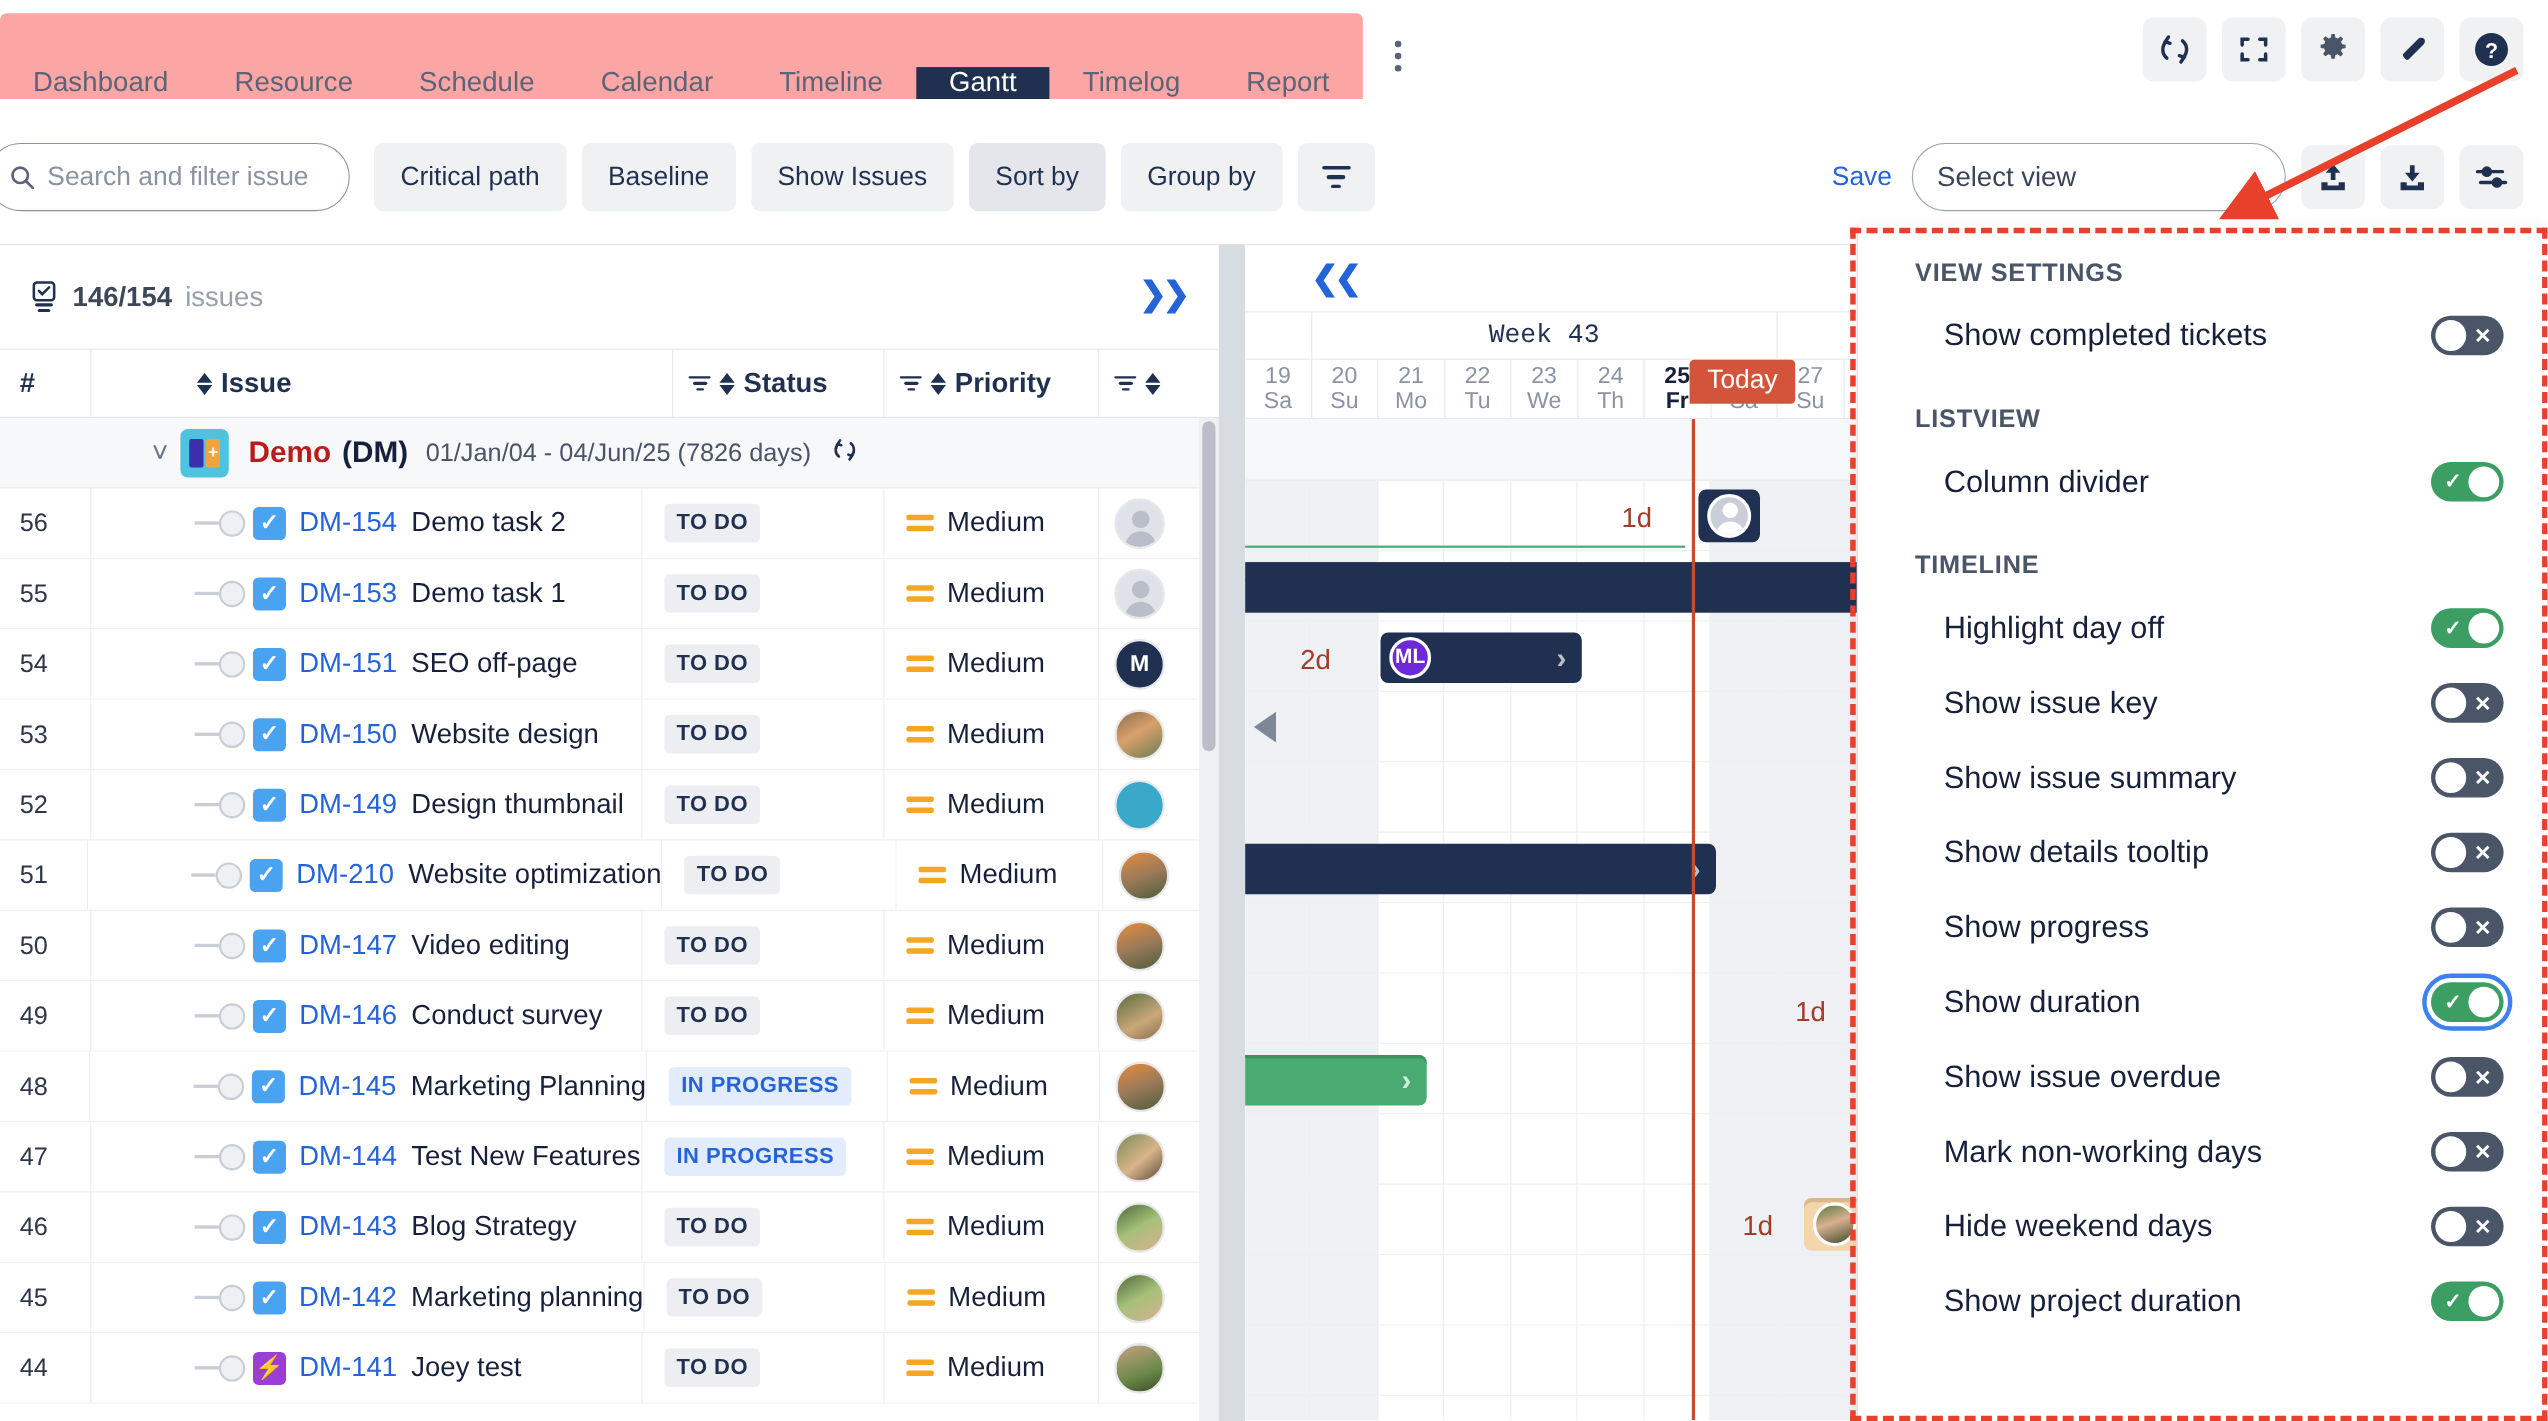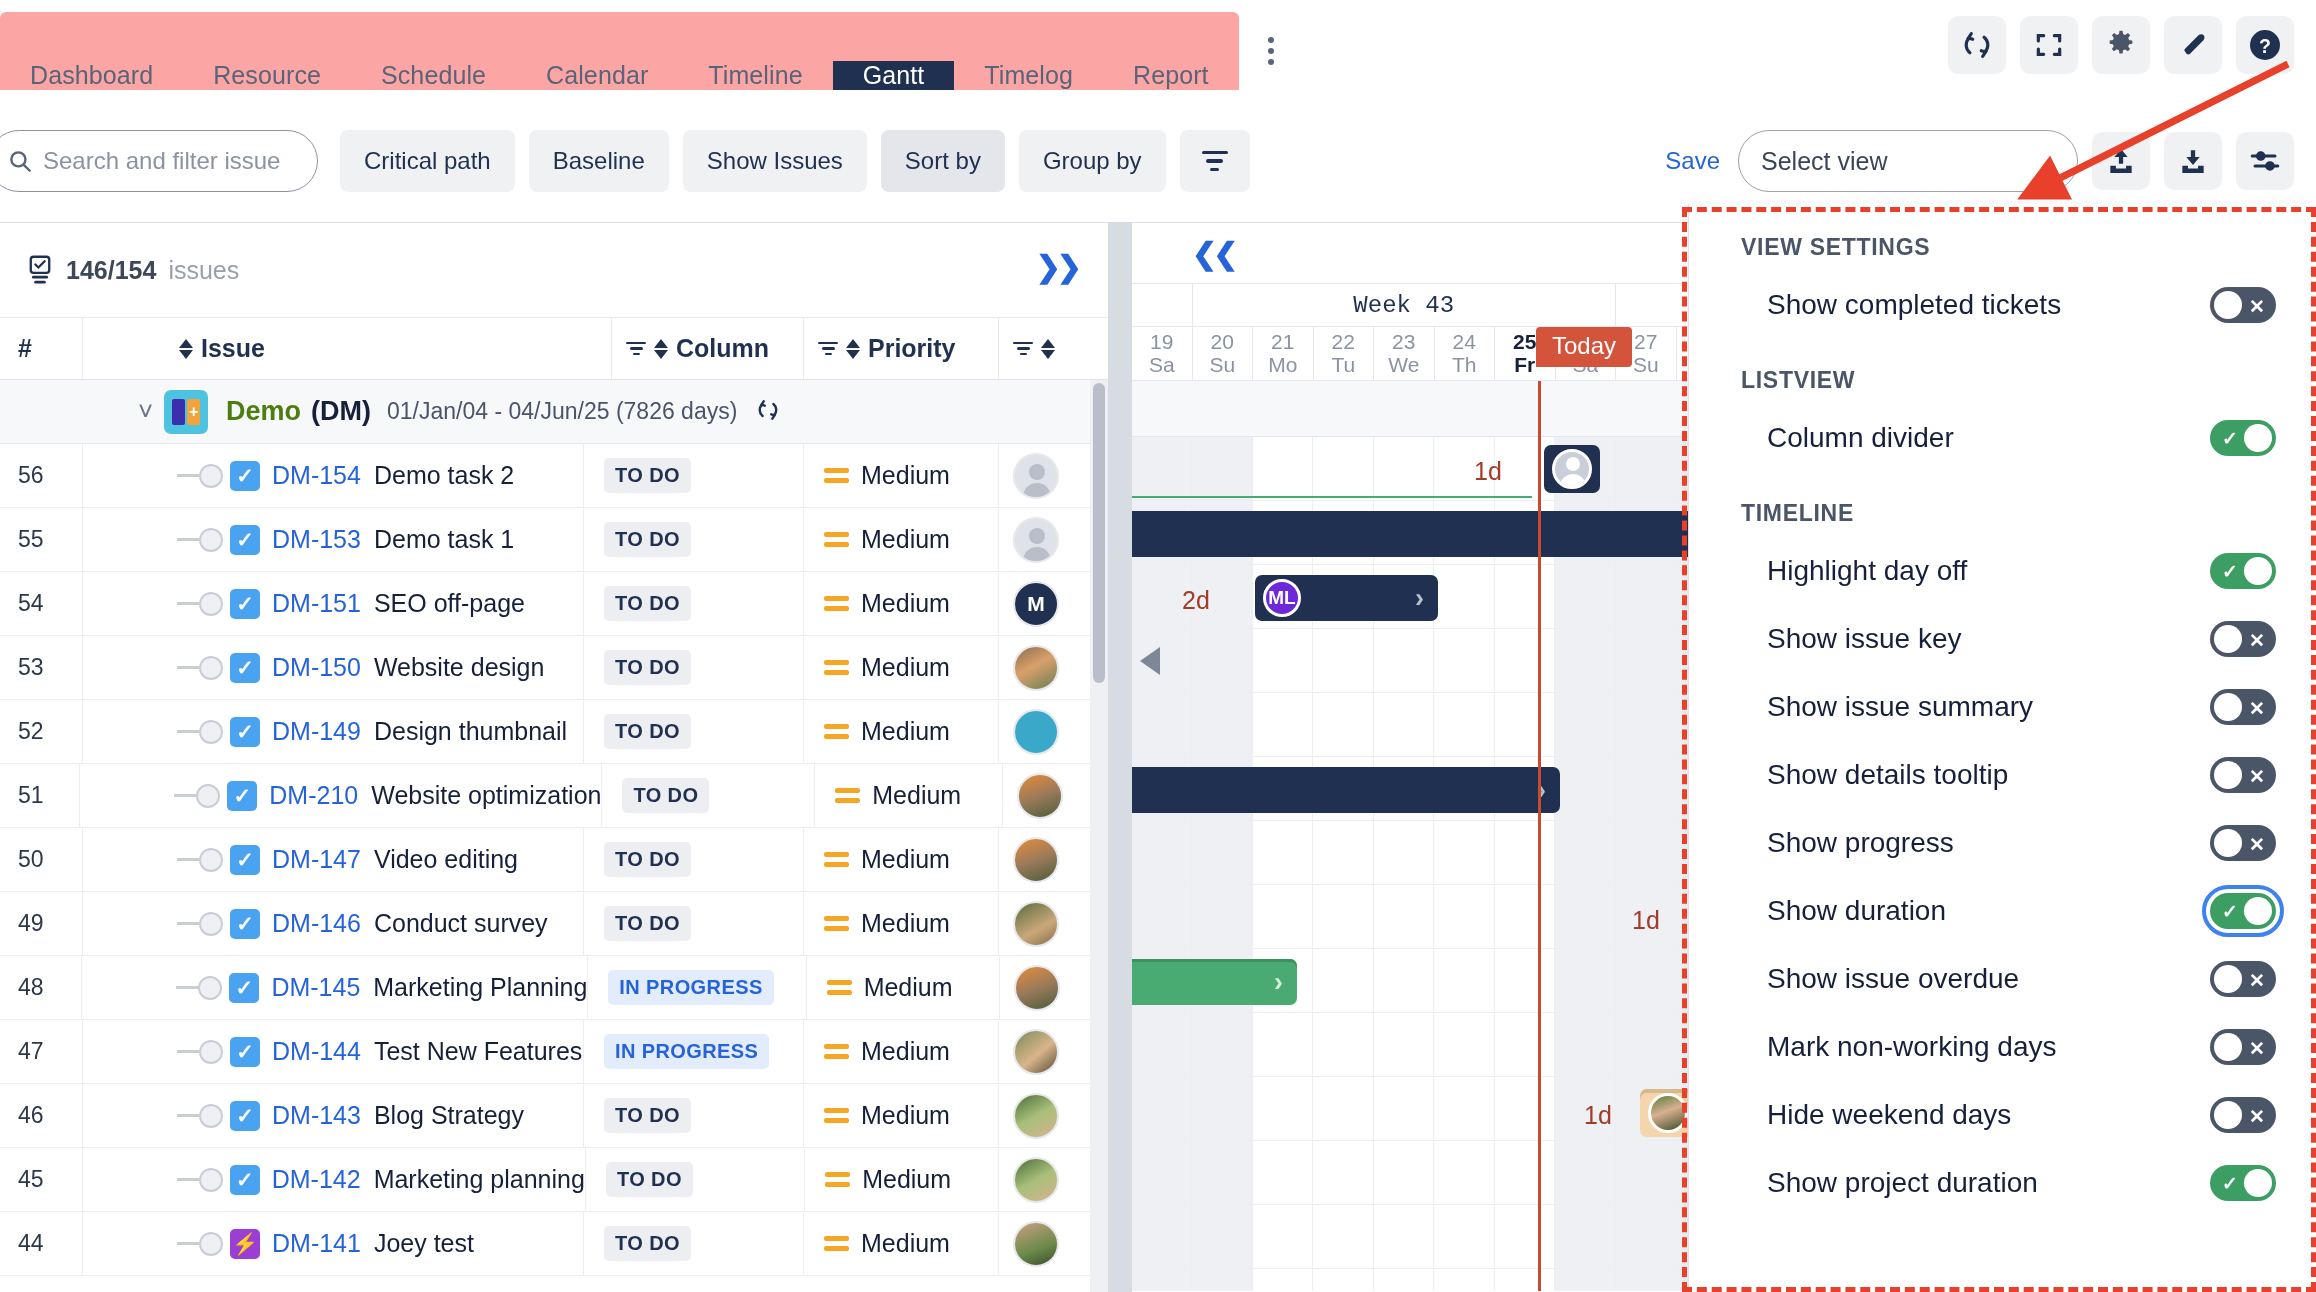--- a/index.html
+++ b/index.html
@@ -120,21 +120,21 @@
   }
   .grp-caret { position: absolute; left: 138px; font-size: 26px; color: #6b7488; }
   .proj-badge {
     width: 44px; height: 44px; border-radius: 7px; margin-left: 34px;
     background: #4ec3e0; display: flex; align-items: center; justify-content: center;
     position: relative; overflow: hidden;
   }
   .proj-badge .l { position:absolute; left:8px; top:9px; width:13px; height:26px; background:#3b2fae; border-radius:2px;}
   .proj-badge .r { position:absolute; left:23px; top:9px; width:13px; height:26px; background:#f2a33c; border-radius:2px;}
   .proj-badge .p { position:absolute; left:25px; top:17px; color:#fff; font-size:16px; font-weight:700; line-height:10px;}
-  .grp-name { font-size: 27px; font-weight: 700; color: #4d7c0f; margin-left: 18px; }
+  .grp-name { font-size: 27px; font-weight: 700; color: #b91c1c; margin-left: 18px; }
   .grp-key { font-size: 27px; font-weight: 700; color: #16203a; margin-left: 10px; }
   .grp-dates { font-size: 23px; color: #4a5469; margin-left: 16px; }
   .grp-sync { margin-left: 18px; cursor: pointer; }
 
   .row {
     height: 64px; display: flex; align-items: stretch;
     border-bottom: 1.6px solid #eceef2; font-size: 25px; color: #16203a;
   }
   .c { display: flex; align-items: center; }
   .c.num { width: 82px; padding-left: 18px; color: #2d3748; font-size: 23px; }
@@ -430,21 +430,21 @@
       <div class="th status">
         <span class="filtico">
             <i></i>
             <i></i>
             <i></i>
           </span>
         <span class="sortico">
             <i class="up"></i>
             <i class="dn"></i>
           </span>
-        <span>Column</span>
+        <span>Status</span>
       </div>
       <div class="th priority">
         <span class="filtico">
             <i></i>
             <i></i>
             <i></i>
           </span>
         <span class="sortico">
             <i class="up"></i>
             <i class="dn"></i>

